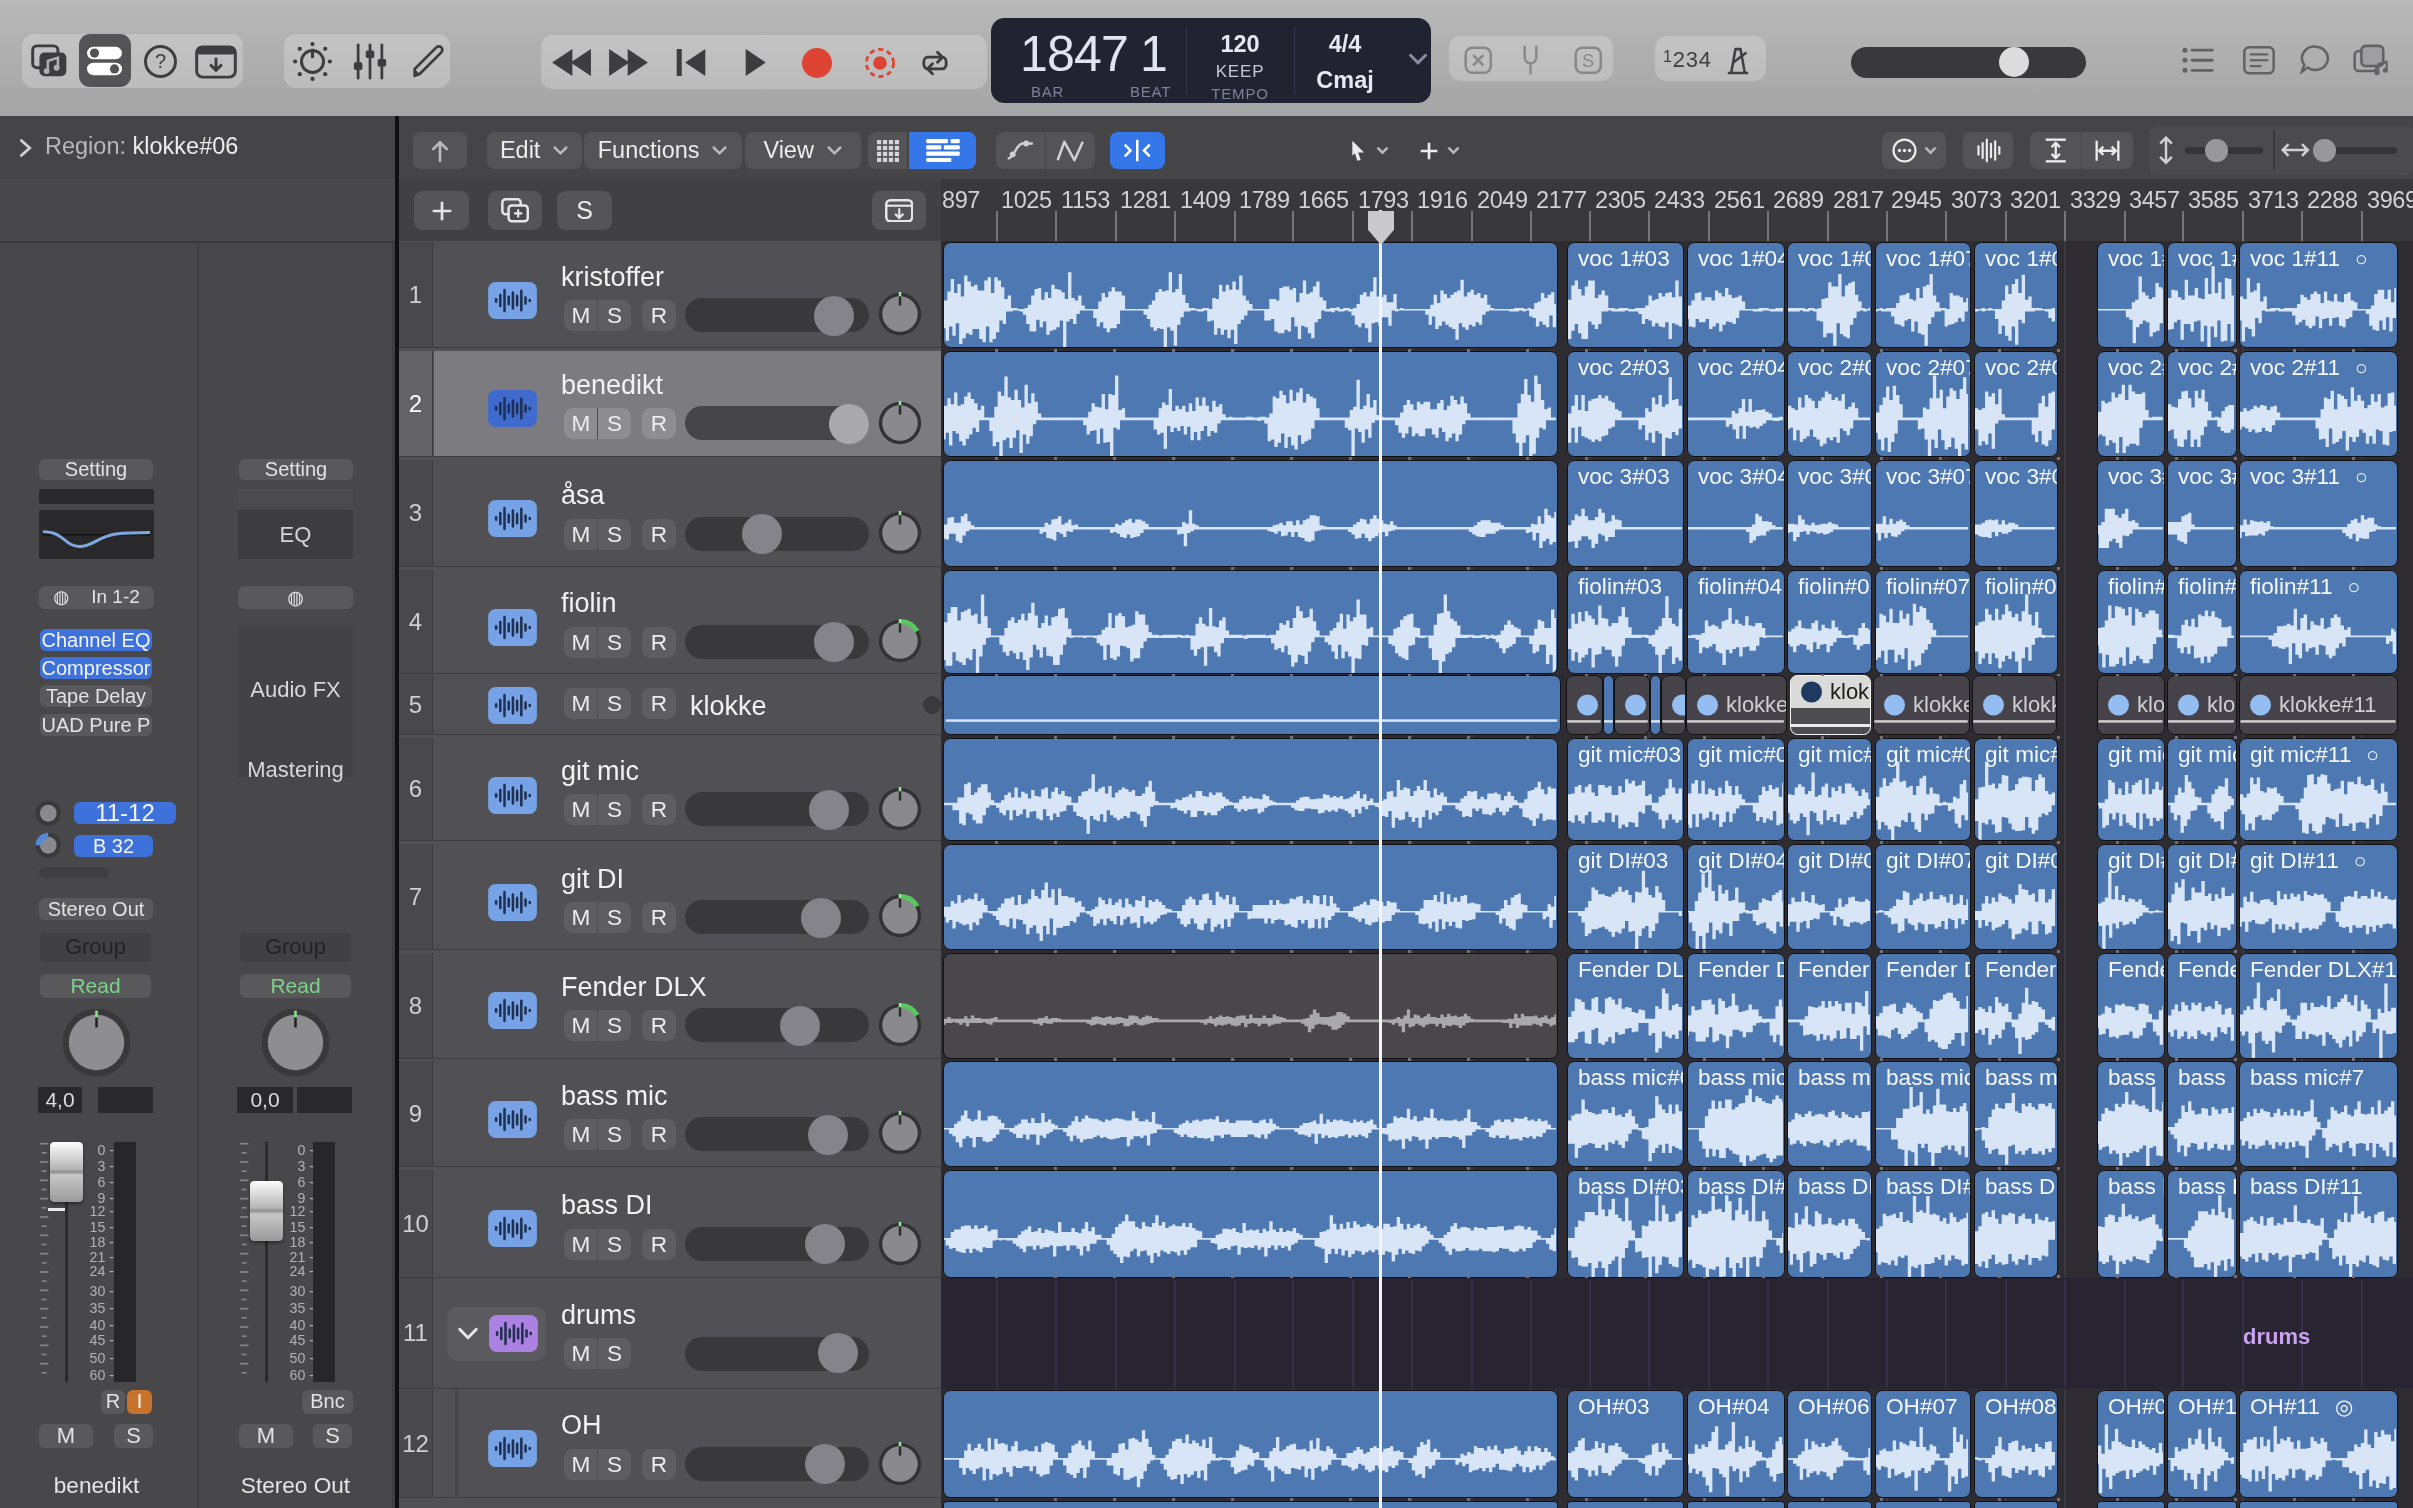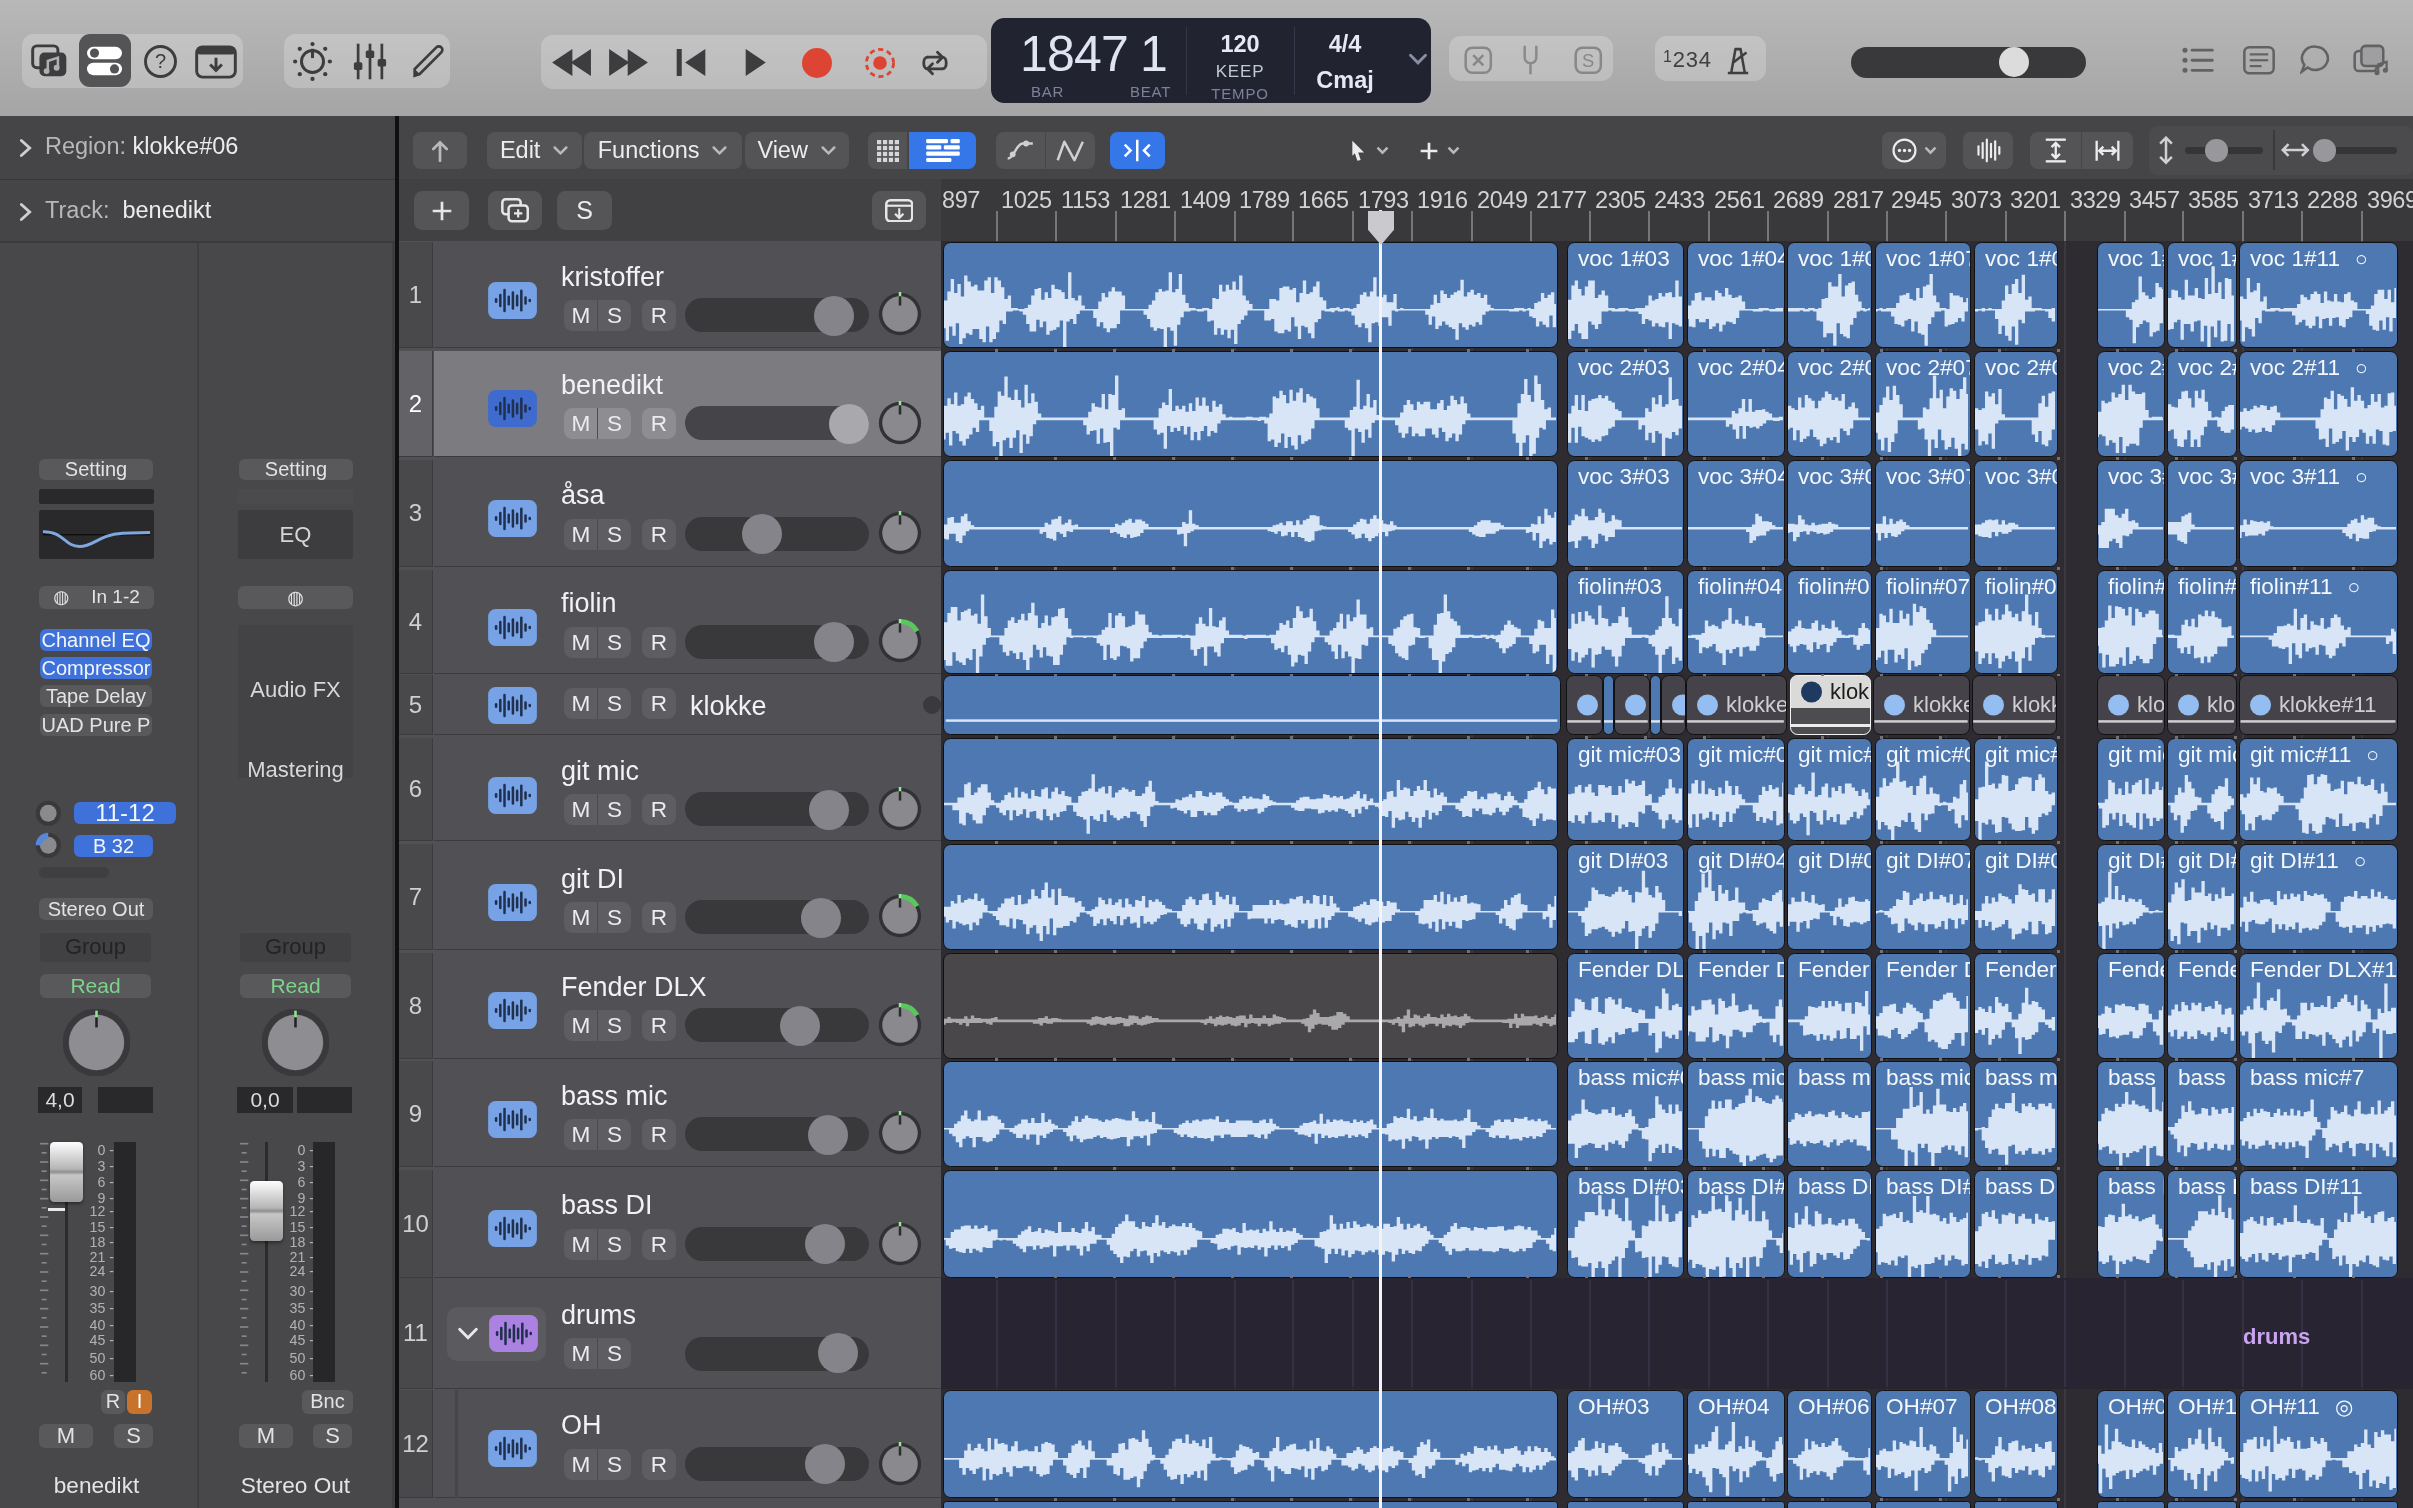--- a/index.html
+++ b/index.html
@@ -223,26 +223,20 @@
         <circle cx="38.5" cy="31" r="3" fill="#626264"></circle>
       </svg>
     </div>
 <div id="inspector">
   <div class="ihead" style="top:0">
         <svg class="chev" width="15" height="20" viewBox="0 0 18 24">
           <path d="M4 3 l10 9 l-10 9" stroke="#d0d0d2" stroke-width="3.4" fill="none" stroke-linecap="round"></path>
         </svg>
         <div style="position:absolute;left:45px;top:17px">Region: <span>klokke#06</span></div>
       </div>
-  <div class="ihead" style="top:63px;border-top:1.7px solid #39393b">
-        <svg class="chev" width="15" height="20" viewBox="0 0 18 24">
-          <path d="M4 3 l10 9 l-10 9" stroke="#d0d0d2" stroke-width="3.4" fill="none" stroke-linecap="round"></path>
-        </svg>
-        <div style="position:absolute;left:45px;top:17px">Track:&nbsp; <span>benedikt</span></div>
-      </div>
   <div style="position:absolute;left:0;top:125px;width:395px;height:1.7px;background:#3a3a3c"></div>
   <div style="position:absolute;left:197px;top:127px;width:1.7px;height:1265px;background:#3e3e40"></div>
   <div style="position:absolute;left:392px;top:127px;width:2.5px;height:1265px;background:#3e3e40"></div>
 </div>
 <div id="striplayer" style="position:absolute;left:0;top:0;width:395px;height:1508px">
       <div class="cbtn" style="left:39px;top:459px;width:114px;height:21px;font-size:20px">Setting</div>
       <div class="dbox" style="left:39px;top:489px;width:115px;height:15px"></div>
       <div class="dbox" style="left:39px;top:510px;width:115px;height:49px"><svg width="115" height="49" viewBox="0 0 137 59">
           <rect x="4" y="29" width="129" height="1.5" fill="#0c0c0c"></rect>
           <path d="M4 26 C 30 26, 30 44, 48 44 C 66 44, 70 30, 100 28 L133 27" stroke="#7fa8e0" stroke-width="3.5" fill="none"></path>
@@ -412,21 +406,21 @@
       <svg width="22" height="23.5" viewBox="0 0 26 28">
         <path d="M13 26 V6 M5 12 L13 4 L21 12" stroke="#b9b9bb" stroke-width="3.2" fill="none" stroke-linecap="round"></path>
       </svg>
     </div>
     <div class="mbtn" style="left:487px;top:132px;width:95px;height:37px;font-size:23.5px;color:#ececee">Edit<svg style="margin-left:11.7px" width="17" height="11.7" viewBox="0 0 20 14">
         <path d="M3 3 l7 7 l7 -7" stroke="#b9b9bb" stroke-width="3" fill="none" stroke-linecap="round"></path>
       </svg></div>
     <div class="mbtn" style="left:584px;top:132px;width:158px;height:37px;font-size:23.5px;color:#ececee">Functions<svg style="margin-left:11.7px" width="17" height="11.7" viewBox="0 0 20 14">
         <path d="M3 3 l7 7 l7 -7" stroke="#b9b9bb" stroke-width="3" fill="none" stroke-linecap="round"></path>
       </svg></div>
-    <div class="mbtn" style="left:745px;top:132px;width:104px;height:37px;font-size:23.5px;color:#ececee">View<svg style="margin-left:11.7px" width="17" height="11.7" viewBox="0 0 20 14">
+    <div class="mbtn" style="left:745px;top:132px;width:116px;height:37px;font-size:23.5px;color:#ececee">View<svg style="margin-left:11.7px" width="17" height="11.7" viewBox="0 0 20 14">
         <path d="M3 3 l7 7 l7 -7" stroke="#b9b9bb" stroke-width="3" fill="none" stroke-linecap="round"></path>
       </svg></div>
     <div class="mbtn" style="left:868px;top:132px;width:39px;height:37px;border-radius:7.5px 0 0 7.5px">
 <svg width="22" height="22" viewBox="0 0 26 26">
         <g fill="#d6d6d8">
 <rect x="0" y="0" width="5" height="5"></rect>
           <rect x="7" y="0" width="5" height="5"></rect>
           <rect x="14" y="0" width="5" height="5"></rect>
           <rect x="21" y="0" width="5" height="5"></rect>
 <rect x="0" y="7" width="5" height="5"></rect>

